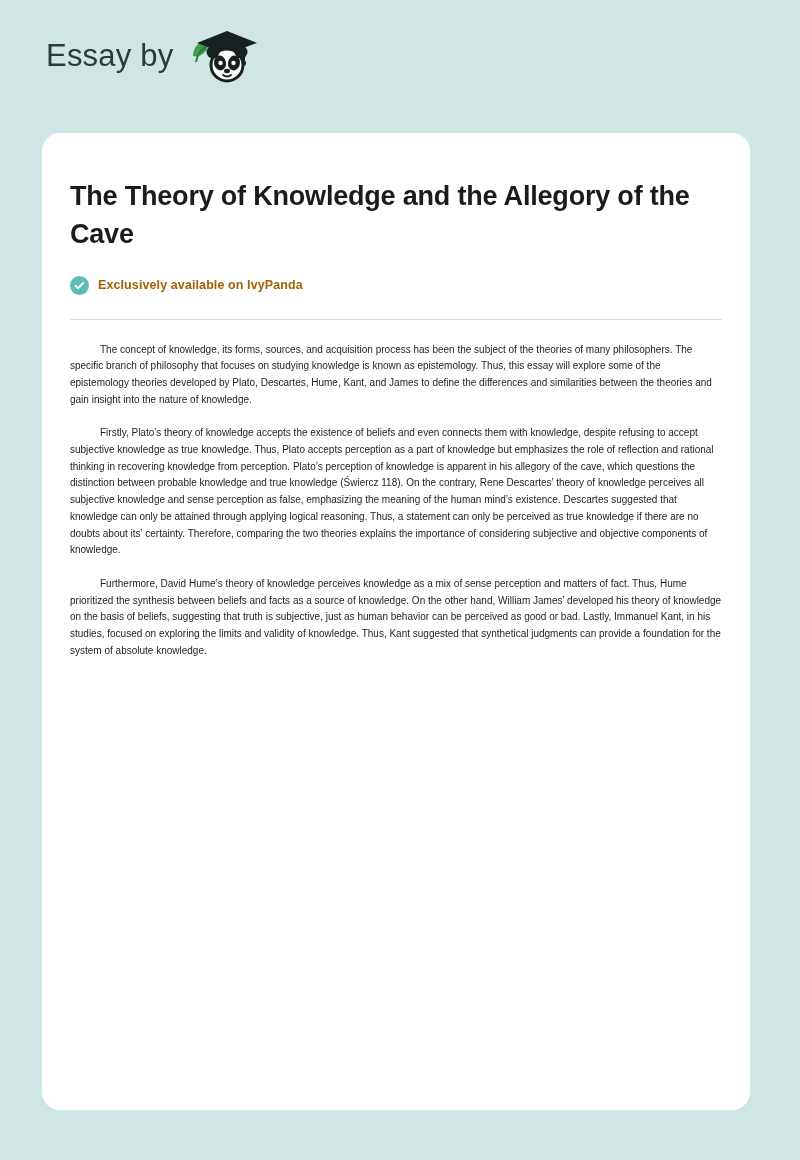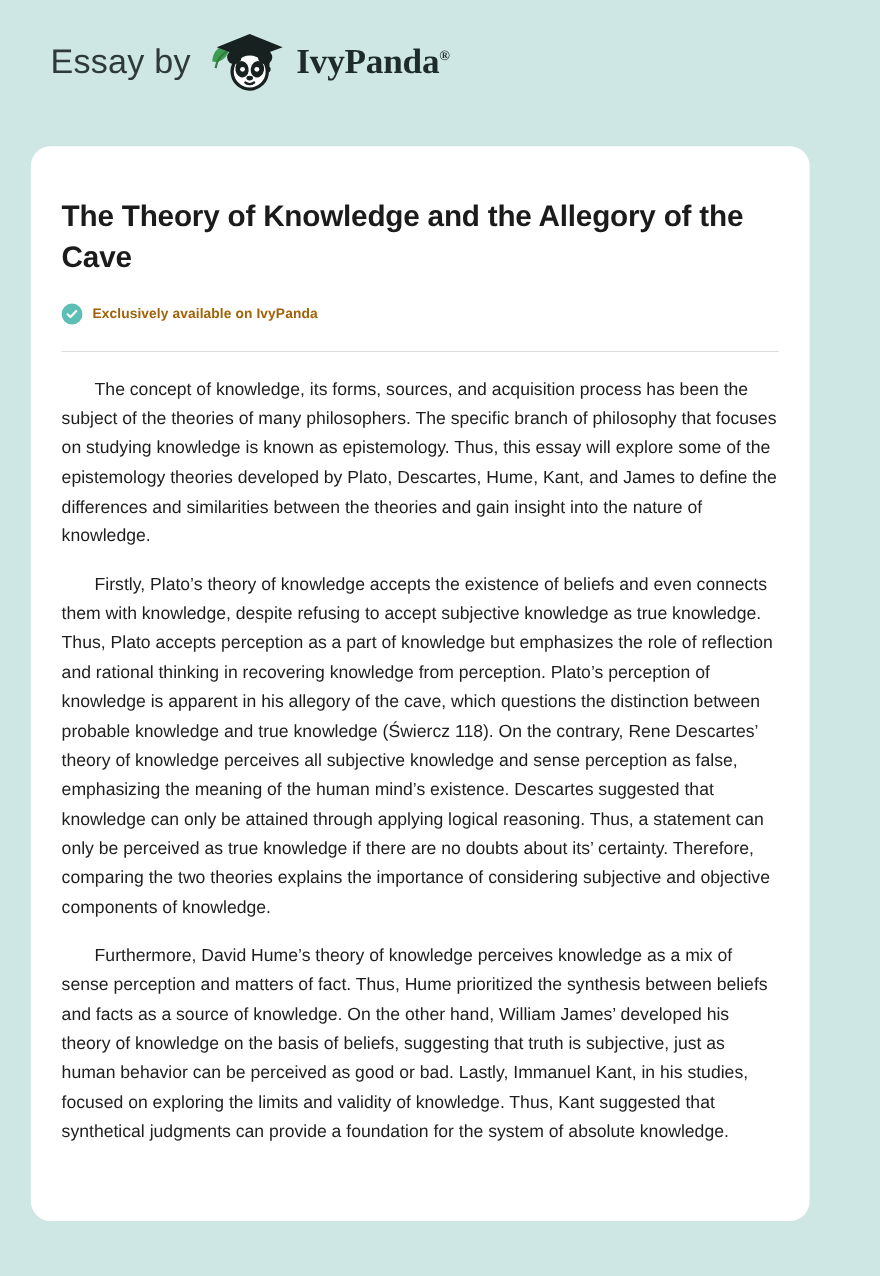--- a/index.html
+++ b/index.html
@@ -56,21 +56,21 @@
   }
   .brand-name .reg {
     font-size: 13px;
     vertical-align: super;
     font-weight: bold;
   }
 
   
   .card {
     position: absolute;
-    left: 28px;
+    left: 42px;
     top: 133px;
     width: 708px;
     background: #ffffff;
     border-radius: 18px;
     box-sizing: border-box;
     padding: 44px 28px 34px 28px;
     min-height: 977px;
   }
   .doc-title {
     font-size: 27px;
@@ -103,21 +103,21 @@
     font-weight: bold;
     color: #a16207;
     letter-spacing: 0.1px;
   }
   .divider {
     height: 1px;
     background: #dcdcdc;
     margin: 0 0 22px 0;
   }
   .body-text p {
-    font-size: 16px;
+    font-size: 10px;
     line-height: 1.67;
     color: #1d1d1d;
     margin: 0 0 17px 0;
     text-indent: 30px;
     text-align: left;
   }
   .body-text p:last-child { margin-bottom: 0; }
 </style>
 </head>
 <body>
@@ -144,23 +144,20 @@
 
           <ellipse cx="33" cy="37" rx="6" ry="7.5" fill="#17211f" transform="rotate(-12 33 37)"></ellipse>
           <ellipse cx="47" cy="37" rx="6" ry="7.5" fill="#17211f" transform="rotate(12 47 37)"></ellipse>
           <circle cx="33.5" cy="37" r="2.2" fill="#ffffff"></circle>
           <circle cx="46.5" cy="37" r="2.2" fill="#ffffff"></circle>
 
           <ellipse cx="40" cy="45" rx="3" ry="2.2" fill="#17211f"></ellipse>
           <path d="M36 49 Q40 52 44 49" stroke="#17211f" stroke-width="2" fill="none" stroke-linecap="round"></path>
         </svg>
       </span>
-      <span class="brand-name">
-        <span>IvyPanda</span><span class="reg">®</span>
-      </span>
     </div>
   </div>
 
   <div class="card">
     <h1 class="doc-title">The Theory of Knowledge and the Allegory of the Cave</h1>
 
     <div class="badge-row">
       <span class="check-badge">
         <svg width="11" height="11" viewBox="0 0 12 12" xmlns="http://www.w3.org/2000/svg">
           <path d="M1.6 6.2 L4.4 9 L10.2 3" stroke="#ffffff" stroke-width="2.1" fill="none" stroke-linecap="round" stroke-linejoin="round"></path>

